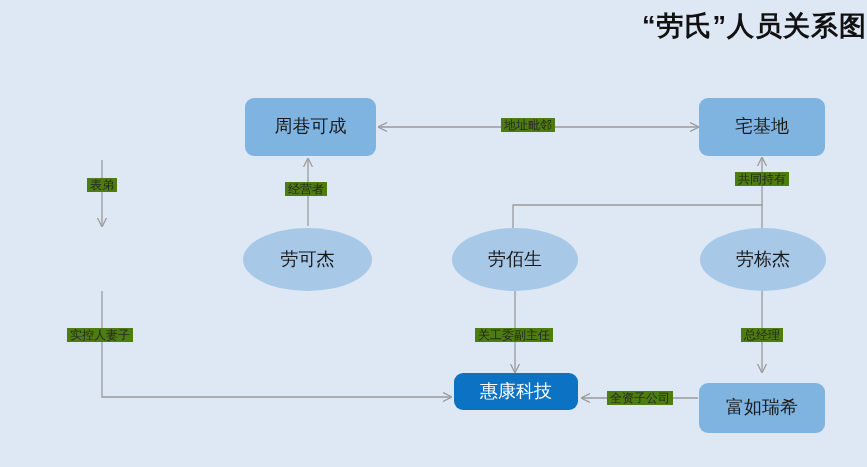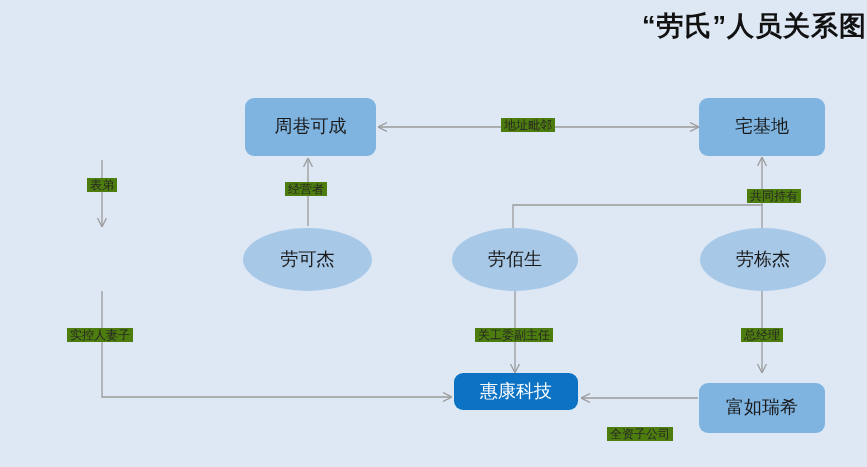--- a/index.html
+++ b/index.html
@@ -144,34 +144,34 @@
   </div>
 
   <div class="edge-label center" style="left:306px; top:182px;">
     <span>经营者</span>
   </div>
 
   <div class="edge-label center" style="left:528px; top:118px;">
     <span>地址毗邻</span>
   </div>
 
-  <div class="edge-label center" style="left:762px; top:189px;margin-left:12px;">
+  <div class="edge-label center" style="left:762px; top:172px;">
     <span>共同持有</span>
   </div>
 
   <div class="edge-label center" style="left:100px; top:328px;">
     <span>实控人妻子</span>
   </div>
 
   <div class="edge-label center" style="left:514px; top:328px;">
     <span>关工委副主任</span>
   </div>
 
   <div class="edge-label center" style="left:762px; top:328px;text-align:right;">
     <span>总经理</span>
   </div>
 
-  <div class="edge-label center" style="left:640px; top:391px;margin-top:36px;">
+  <div class="edge-label center" style="left:640px; top:391px;">
     <span>全资子公司</span>
   </div>
 
 
 </div>
 
 </body></html>

